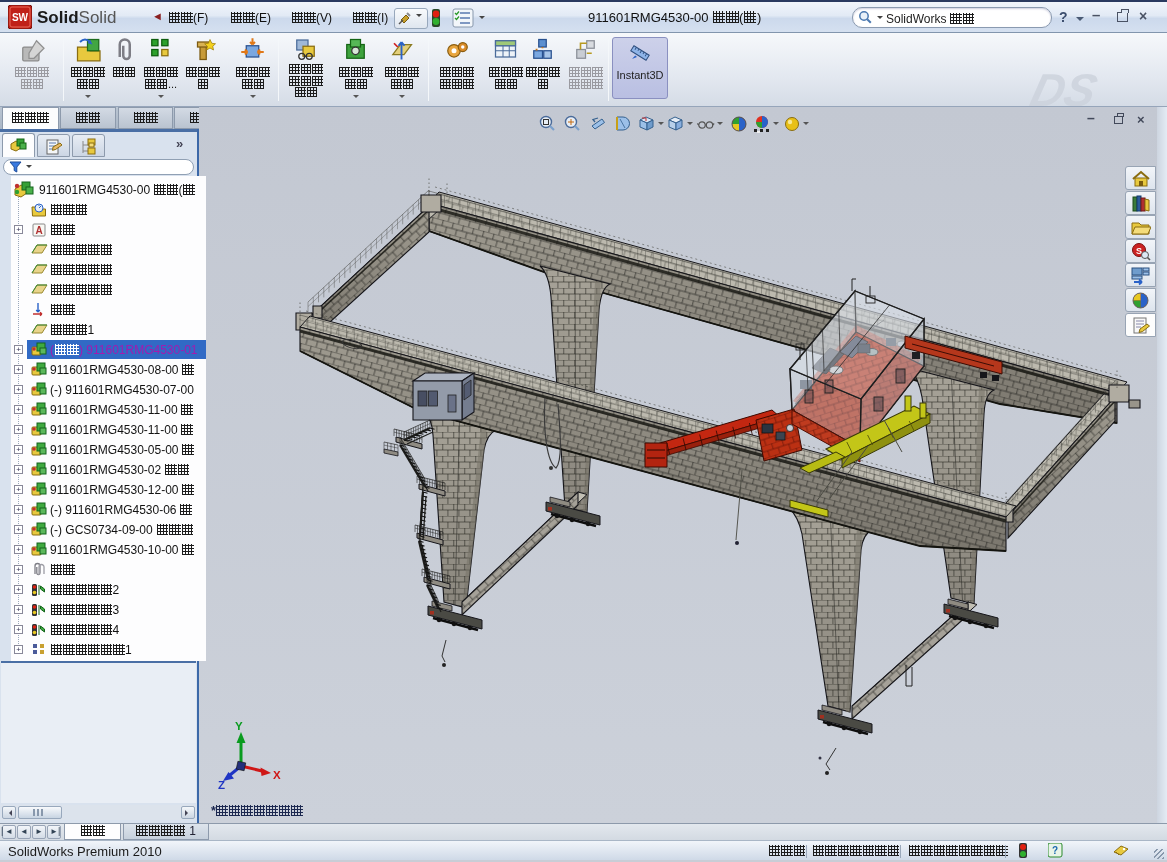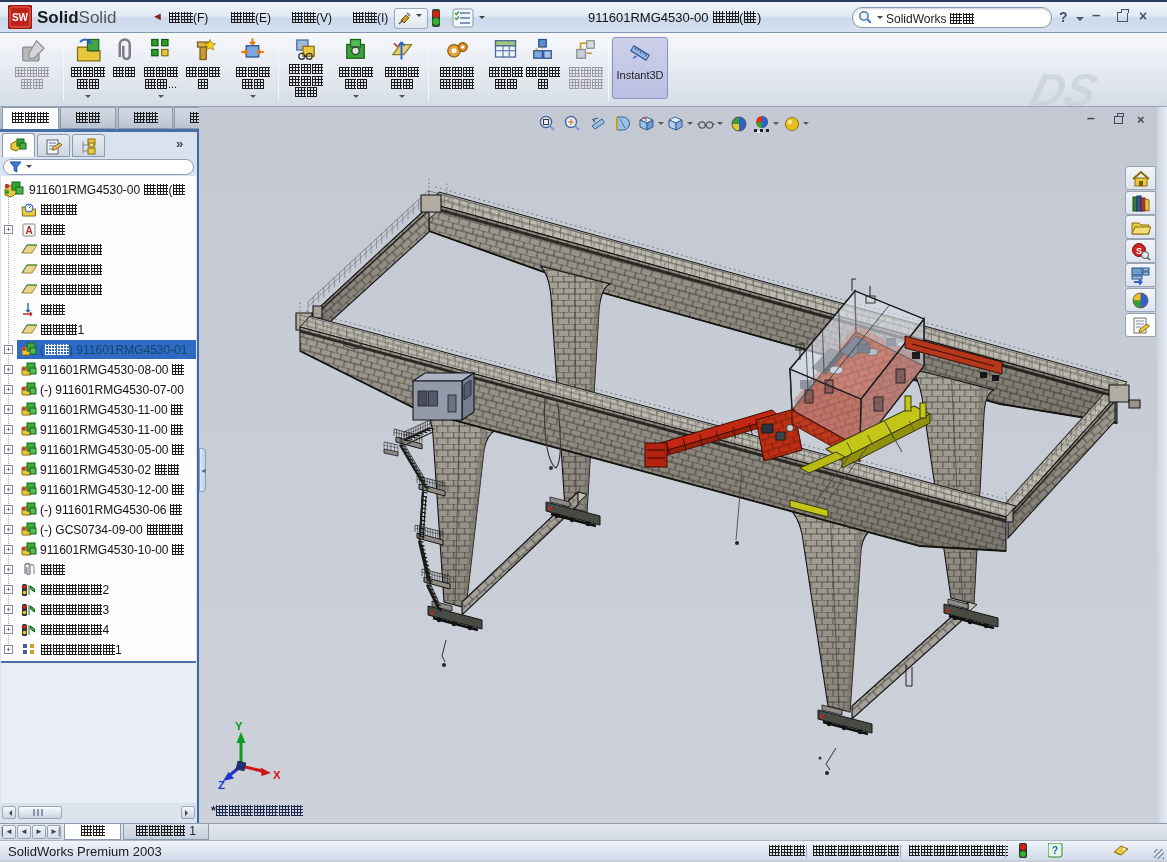--- a/index.html
+++ b/index.html
@@ -12,21 +12,21 @@
 i.w{background:repeating-linear-gradient(90deg,#fff 0 1px,transparent 1px 3px),repeating-linear-gradient(0deg,#fff 0 1px,transparent 1px 3px)}
 i.nv{background:repeating-linear-gradient(90deg,#1c2850 0 1.4px,transparent 1.4px 3px),repeating-linear-gradient(0deg,#1c2850 0 1.4px,transparent 1.4px 3px)}
 #titlebar{left:0;top:0;width:1167px;height:33px;background:linear-gradient(#f1f5fb 0%,#e2eaf5 45%,#ccd9ec 55%,#d5e0f0 100%);border-top:2px solid #2a3a60;border-bottom:1px solid #8295ad}
 #toolbar{left:0;top:33px;width:1167px;height:74px;background:linear-gradient(#f6f8fb,#e3e8f0 60%,#d5dce6);border-bottom:1px solid #96a5ba;overflow:hidden}
 .tsep{position:absolute;top:6px;width:1px;height:62px;background:#bcc5d2;border-right:1px solid #f4f7fa}
 #tabstrip{left:0;top:107px;width:378px;height:22px;background:linear-gradient(#bac5d2,#a9b6c6)}
 .tab{position:absolute;top:0;height:22px;font-size:12px;color:#222;text-align:center;line-height:21px;border:1px solid #8d9aac;background:linear-gradient(#d3dae4,#b9c3d0)}
 .tab.act{background:#fbfcfd;border-bottom:none;color:#000}
 #viewport{left:199px;top:107px;width:968px;height:716px;background:linear-gradient(#c3c8d2,#ccd1da);overflow:hidden}
 #leftpanel{left:0;top:129px;width:199px;height:694px;background:#d9e2ee;border-right:2px solid #3c68a8}
-#treearea{left:1px;top:47px;width:195px;height:485px;background:#fdfdfe;overflow:hidden}
+#treearea{left:11px;top:47px;width:195px;height:485px;background:#fdfdfe;overflow:hidden}
 .trow{position:absolute;left:0;width:195px;height:20px;font-size:12px;color:#111;white-space:nowrap}
 #botstrip{left:0;top:823px;width:1167px;height:17px;background:linear-gradient(#e3e8ee,#d3dae2);border-top:1px solid #8d9aab}
 #statusbar{left:0;top:840px;width:1167px;height:20px;background:linear-gradient(#f1f5fa,#cfd9e7);border-top:1px solid #a9b6c6;font-size:13px;color:#1a1a1a}
 #statusbar .r{position:absolute;top:3px;font-size:12px}
 .winbtn{position:absolute;top:8px;color:#4a5264;font-size:15px;font-weight:bold}
 </style></head><body>
 <div id="titlebar" class="ab">
     <svg class="ab" style="left:8px;top:3px" width="24" height="24" viewBox="0 0 24 24">
       <rect x="0" y="0" width="24" height="24" rx="3" fill="#c02018" stroke="#701008"></rect>
       <rect x="2" y="2" width="20" height="20" rx="2" fill="none" stroke="#e86858"></rect>
@@ -1094,21 +1094,21 @@
       </div>
       <div class="trow" style="top:164px">
         <div class="ab" style="left:3px;top:5px;width:9px;height:9px;border:1px solid #889;background:#fff;font-size:8px;line-height:7px;text-align:center;color:#335">+</div>
         <div class="ab" style="left:16px;top:0px;width:179px;height:19px;background:#316ac5"></div>
         <svg class="ab" style="left:20px;top:2px" width="16" height="15" viewBox="0 0 16 15">
           <rect x="1" y="5" width="9" height="8" rx="1" fill="#e8c93e" stroke="#8a6d10"></rect>
           <rect x="6" y="1" width="8" height="8" fill="#3faa3f" stroke="#14641c"></rect>
           <rect x="9" y="6" width="6" height="6" fill="#5bb85b" stroke="#14641c"></rect>
           <circle cx="3" cy="7" r="1.8" fill="#c03030"></circle>
         </svg>
-        <div class="ab" style="left:39px;top:3px;color:#0c4a6e">(<i class="c12 w"></i><i class="c12 w"></i>) 911601RMG4530-01</div>
+        <div class="ab" style="left:39px;top:3px;color:#a21caf">(<i class="c12 w"></i><i class="c12 w"></i>) 911601RMG4530-01</div>
       </div>
       <div class="trow" style="top:184px">
         <div class="ab" style="left:3px;top:5px;width:9px;height:9px;border:1px solid #889;background:#fff;font-size:8px;line-height:7px;text-align:center;color:#335">+</div>
         <svg class="ab" style="left:20px;top:2px" width="16" height="15" viewBox="0 0 16 15">
           <rect x="1" y="5" width="9" height="8" rx="1" fill="#e8c93e" stroke="#8a6d10"></rect>
           <rect x="6" y="1" width="8" height="8" fill="#3faa3f" stroke="#14641c"></rect>
           <rect x="9" y="6" width="6" height="6" fill="#5bb85b" stroke="#14641c"></rect>
           <circle cx="3" cy="7" r="1.8" fill="#c03030"></circle>
         </svg>
         <div class="ab" style="left:39px;top:3px">911601RMG4530-08-00 <i class="c12"></i></div>
@@ -1273,21 +1273,21 @@
     <div class="ab" style="left:5px;top:3px;font-size:8px;color:#345">◄</div>
     <div class="ab" style="left:1px;top:2px;font-size:9px;color:#345">|</div>
     <div class="ab" style="left:20px;top:3px;font-size:8px;color:#345">◄</div>
     <div class="ab" style="left:35px;top:3px;font-size:8px;color:#345">►</div>
     <div class="ab" style="left:50px;top:3px;font-size:8px;color:#345">►</div>
     <div class="ab" style="left:58px;top:2px;font-size:9px;color:#345">|</div>
     <div class="ab" style="left:64px;top:0;width:57px;height:16px;background:#fdfdfe;border:1px solid #8d9aac;border-top:none;font-size:12px;text-align:center;line-height:15px"><i class="c12"></i><i class="c12"></i></div>
     <div class="ab" style="left:123px;top:0;width:86px;height:16px;background:linear-gradient(#dde4ec,#c6d0dc);border:1px solid #8d9aac;border-top:none;font-size:12px;text-align:center;line-height:15px;color:#223"><i class="c12"></i><i class="c12"></i><i class="c12"></i><i class="c12"></i> 1</div>
   </div>
 <div id="statusbar" class="ab">
-    <div class="ab" style="left:8px;top:3px">SolidWorks Premium 2003</div>
+    <div class="ab" style="left:8px;top:3px">SolidWorks Premium 2010</div>
     <div class="r" style="left:768px"><i class="c12"></i><i class="c12"></i><i class="c12"></i></div>
     <div class="ab" style="left:806px;top:4px;width:1px;height:13px;background:#9aa8ba"></div>
     <div class="r" style="left:812px"><i class="c12"></i><i class="c12"></i><i class="c12"></i><i class="c12"></i><i class="c12"></i><i class="c12"></i><i class="c12"></i></div>
     <div class="ab" style="left:900px;top:4px;width:1px;height:13px;background:#9aa8ba"></div>
     <div class="r" style="left:908px"><i class="c12"></i><i class="c12"></i><i class="c12"></i><i class="c12"></i><i class="c12"></i><i class="c12"></i><i class="c12"></i><i class="c12"></i></div>
     <div class="ab" style="left:1005px;top:4px;width:1px;height:13px;background:#9aa8ba"></div>
     <svg class="ab" style="left:1018px;top:2px" width="10" height="16" viewBox="0 0 10 16">
       <rect x="1" y="0" width="8" height="15" rx="2" fill="#333"></rect>
       <circle cx="5" cy="4" r="3" fill="#e02010"></circle>
       <circle cx="5" cy="11" r="3" fill="#30b030"></circle>

